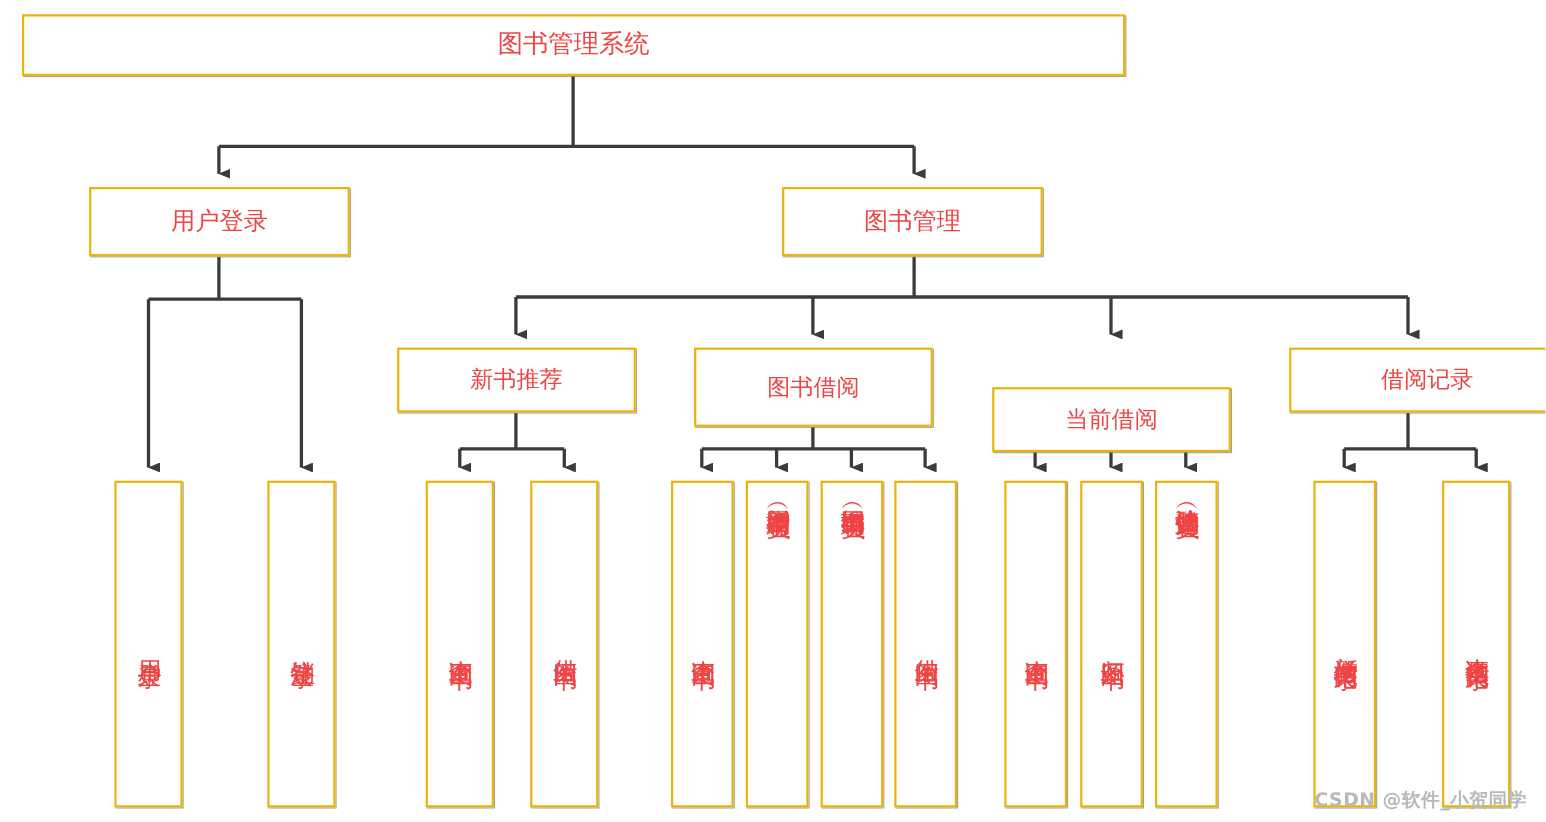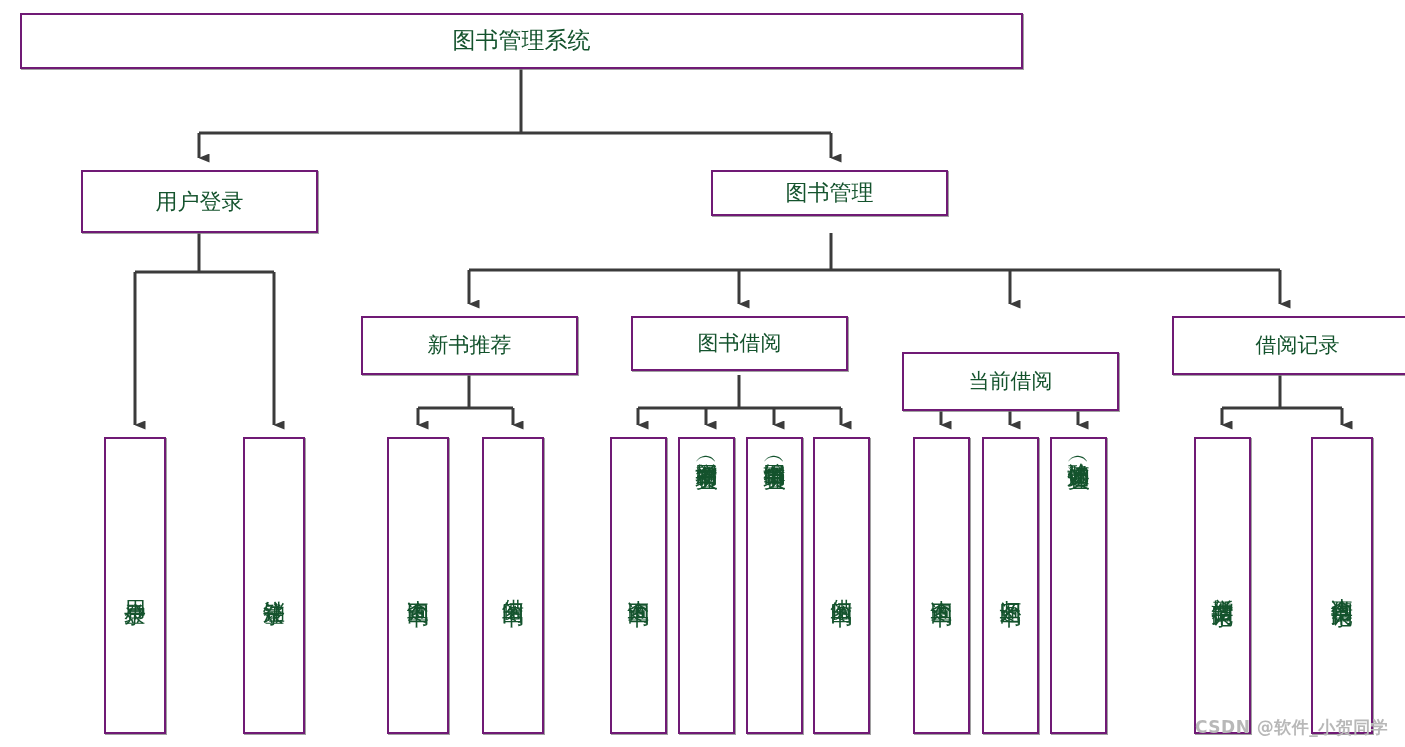--- a/index.html
+++ b/index.html
@@ -22,26 +22,26 @@
     left: 0;
     top: 0;
     width: 1405px;
     height: 747px;
     pointer-events: none;
   }
   .node {
     position: absolute;
     box-sizing: border-box;
     background: #ffffff;
-    border: 2px solid #701a75;
+    border: 2px solid #eab308;
     box-shadow: 1px 1px 0 0 rgba(130,130,130,0.75);
     display: flex;
     align-items: center;
     justify-content: center;
-    color: #14532d;
+    color: #ef4444;
   }
   .node .label {
     text-align: center;
     line-height: 1.18;
     white-space: nowrap;
   }
   .node.root .label {
     font-size: 23px;
   }
   .node.lvl2 .label {
@@ -129,28 +129,28 @@
     </g>
   </svg>
 
   <div class="node root" style="left:20px; top:13px; width:1003px; height:56px;">
     <span class="label">图书管理系统</span>
   </div>
 
   <div class="node lvl2" style="left:81px; top:170px; width:237px; height:63px;">
     <span class="label">用户登录</span>
   </div>
-  <div class="node lvl2" style="left:711px; top:170px; width:237px; height:46px;">
+  <div class="node lvl2" style="left:711px; top:170px; width:237px; height:63px;">
     <span class="label">图书管理</span>
   </div>
 
   <div class="node lvl3" style="left:361px; top:316px; width:217px; height:59px;">
     <span class="label">新书推荐</span>
   </div>
-  <div class="node lvl3" style="left:631px; top:316px; width:217px; height:55px;">
+  <div class="node lvl3" style="left:631px; top:316px; width:217px; height:72px;">
     <span class="label">图书借阅</span>
   </div>
   <div class="node lvl3" style="left:902px; top:316px; width:217px; height:59px;margin-top:36px;">
     <span class="label">当前借阅</span>
   </div>
   <div class="node lvl3" style="left:1172px; top:316px; width:251px; height:59px;">
     <span class="label">借阅记录</span>
   </div>
 
   <div class="node leaf" style="left:104px; top:437px; width:62px; height:297px; align-items:center; padding-top:0;">

